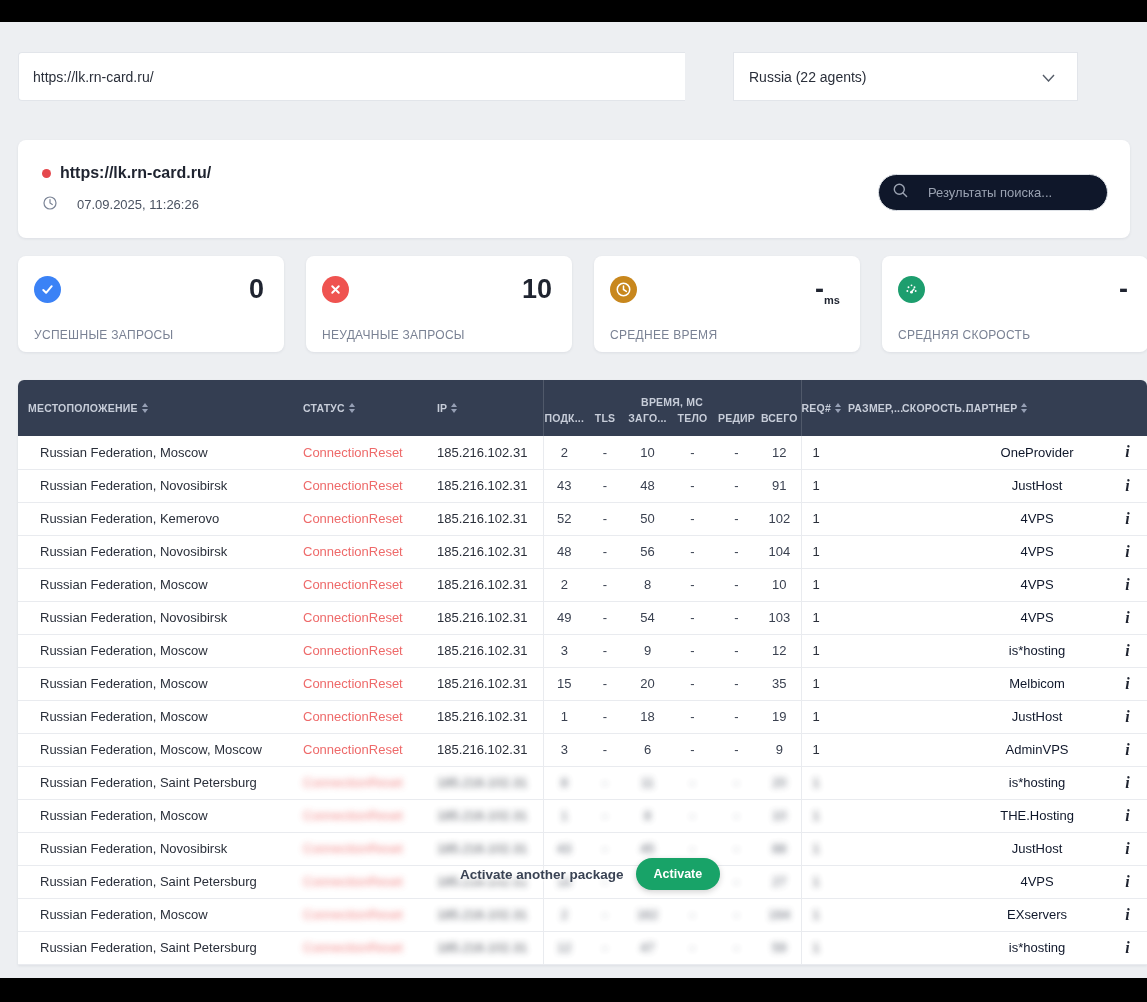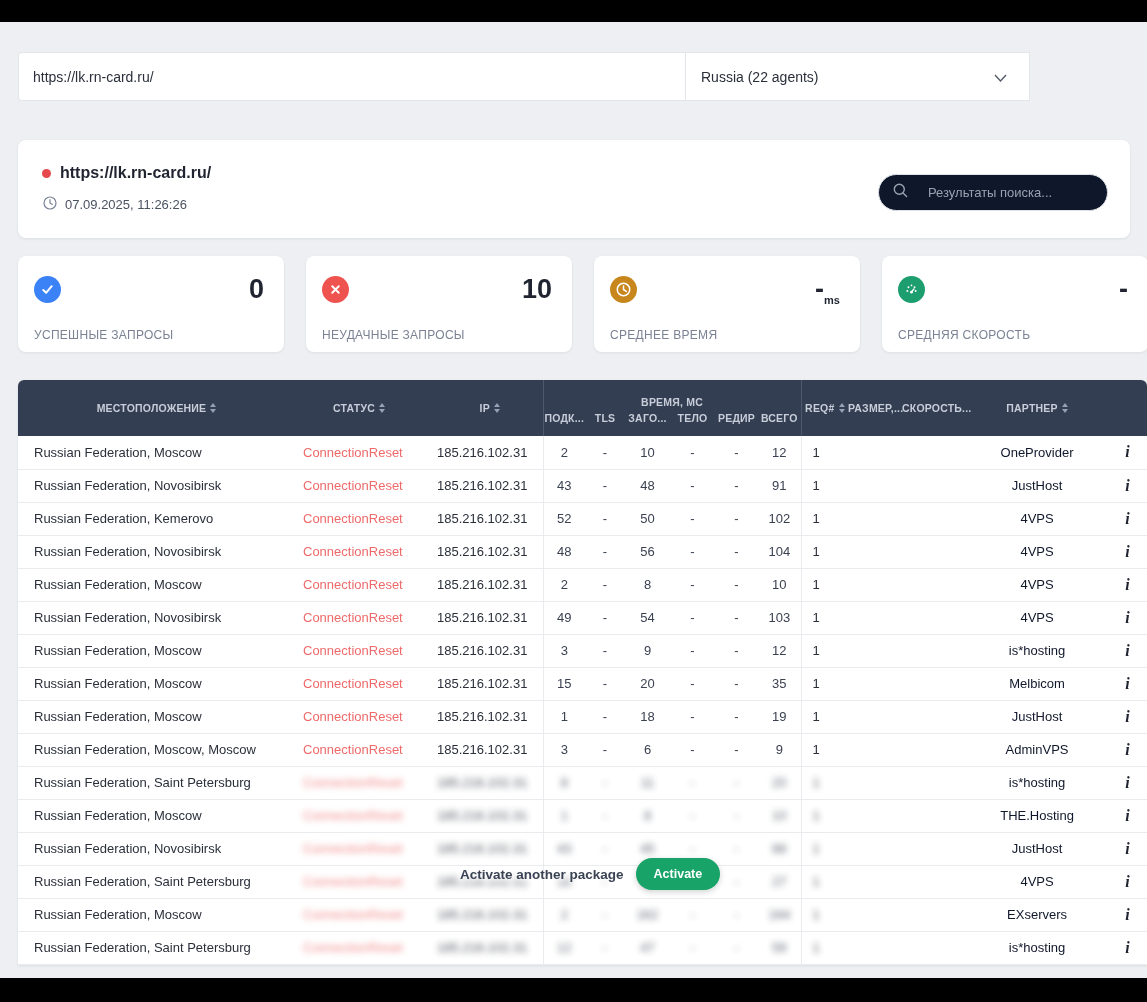--- a/index.html
+++ b/index.html
@@ -16,37 +16,37 @@
   
   .search-row { position:absolute; top:52px; left:18px; height:49px; display:flex; z-index:2; }
   .url-input {
     width:667px; height:49px; background:#fff; border:1px solid #e2e5ea; border-right:none;
     border-radius:4px 0 0 4px; display:flex; align-items:center; padding:0 14px;
     font-size:14px; color:#2a2f3a;
   }
   .region-select {
     width:345px; height:49px; background:#fff; border:1px solid #e2e5ea;
     display:flex; align-items:center; justify-content:space-between; padding:0 22px 0 15px;
-    font-size:14px; color:#2a2f3a; cursor:pointer;
+    font-size:14px; color:#2a2f3a; cursor:pointer;margin-left:48px;
   }
   .check-btn {
     width:117px; height:49px; background:#1b9c67; color:#fff; border:none;
     font-size:14px; font-family:"Liberation Sans", sans-serif; cursor:pointer;
   }
 
   
   .result-card {
     position:absolute; top:140px; left:18px; width:1112px; height:98px;
     background:#fff; border-radius:8px; box-shadow:0 1px 3px rgba(30,40,60,.08);
     padding:24px 24px 0 24px;
   }
   .title-row { display:flex; align-items:center; gap:9px; }
   .status-dot { width:9px; height:9px; border-radius:50%; background:#e5484d; }
   .result-title { font-size:16px; font-weight:bold; color:#1f2430; }
-  .time-row { display:flex; align-items:center; gap:8px; margin:14px 0 0 1px; font-size:13px; color:#4a5261; }
+  .time-row { display:flex; align-items:center; gap:20px; margin:14px 0 0 1px; font-size:13px; color:#4a5261; }
   .search-pill {
     position:absolute; top:34px; right:22px; width:230px; height:37px;
     border:1px solid #dfe3e8; border-radius:19px; background:#0f172a;
     display:flex; align-items:center; gap:20px; padding:0 14px; cursor:text;
   }
   .search-pill .ph { font-size:13px; color:#9aa2b1; }
 
   
   .stats-row { position:absolute; top:256px; left:18px; width:1140px; display:flex; gap:22px; }
   .stat-card {
@@ -63,38 +63,38 @@
 
   
   .table-wrap {
     position:absolute; top:380px; left:18px; width:1129px;
     border-radius:6px 6px 0 0; overflow:hidden; background:#fff;
     box-shadow:0 1px 3px rgba(30,40,60,.08);
   }
   table { border-collapse:collapse; table-layout:fixed; width:1129px; }
   thead th {
     background:#343e52; color:#c7cdd9; font-size:10.5px; font-weight:bold;
-    letter-spacing:.2px; text-align:center; vertical-align:middle; white-space:nowrap;
+    letter-spacing:.2px; text-align:left; vertical-align:middle; white-space:nowrap;
   }
   thead tr.h1 th { height:28px; padding-top:16px; }
   thead tr.h2 th { height:28px; padding-bottom:8px; }
   th.rs { padding-top:0 !important; padding-bottom:0 !important; height:56px; }
   th.h-loc { padding-left:10px; } th.h-status { padding-left:18px; } th.h-ip { padding-left:22px; }
   th.h-group { text-align:center; border-left:1px solid rgba(255,255,255,.14); border-right:1px solid rgba(255,255,255,.14); vertical-align:bottom; }
   th.h-sub { text-align:center; }
   th.h-sub.first { border-left:1px solid rgba(255,255,255,.14); }
   th.h-sub.last { border-right:1px solid rgba(255,255,255,.14); }
   .th-flex { display:inline-flex; align-items:center; gap:4px; }
   .sort { display:inline-flex; flex-direction:column; cursor:pointer; }
   .sort i { display:block; width:0; height:0; border-left:3.5px solid transparent; border-right:3.5px solid transparent; }
   .sort .up { border-bottom:4px solid #96a0b5; margin-bottom:2px; }
   .sort .dn { border-top:4px solid #96a0b5; }
   tbody tr { border-bottom:1px solid #e9ebef; background:#fff; cursor:pointer; }
   tbody td { height:33px; font-size:13px; color:#2a2f3a; white-space:nowrap; overflow:hidden; }
-  td.c-loc { padding-left:16px; }
+  td.c-loc { padding-left:22px; }
   td.c-status { padding-left:18px; color:#ee6a6a; }
   td.c-ip { padding-left:22px; }
   td.c-num { text-align:center; color:#3a4150; }
   td.c-conn { border-left:1px solid #e9ebef; }
   td.c-req { border-left:1px solid #e9ebef; padding-left:11px; }
   td.c-partner { text-align:center; }
   td.c-partner a { color:#0f172a; text-decoration:none; }
   td.c-info { text-align:center; }
   .info-i { font-family:"Liberation Serif", serif; font-style:italic; font-weight:bold; font-size:16px; color:#1f2430; cursor:pointer; }
   td .blurwrap { display:inline-block; filter:blur(3px); opacity:.8; }

